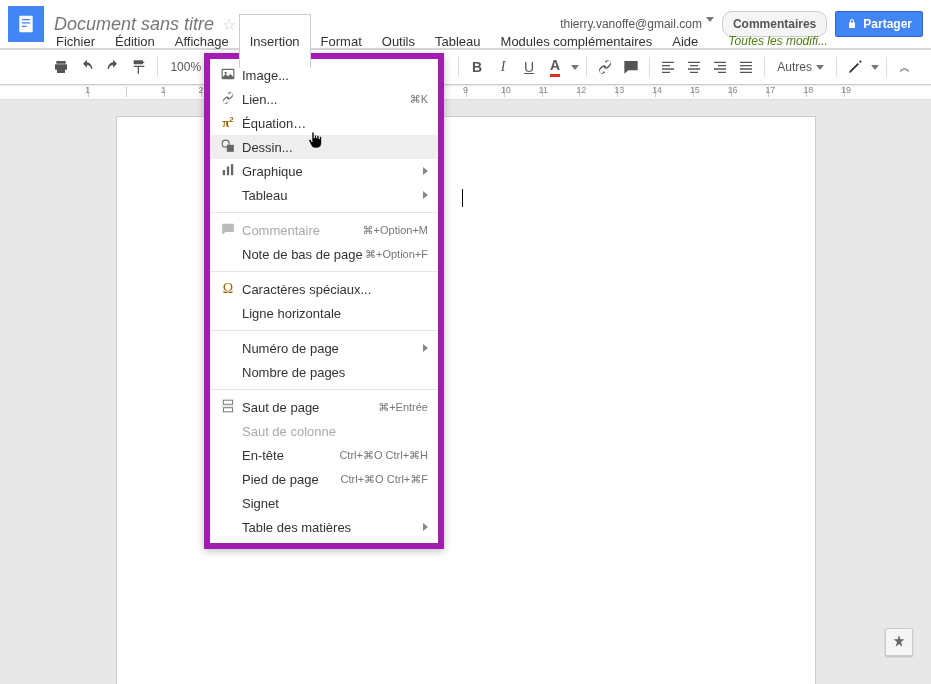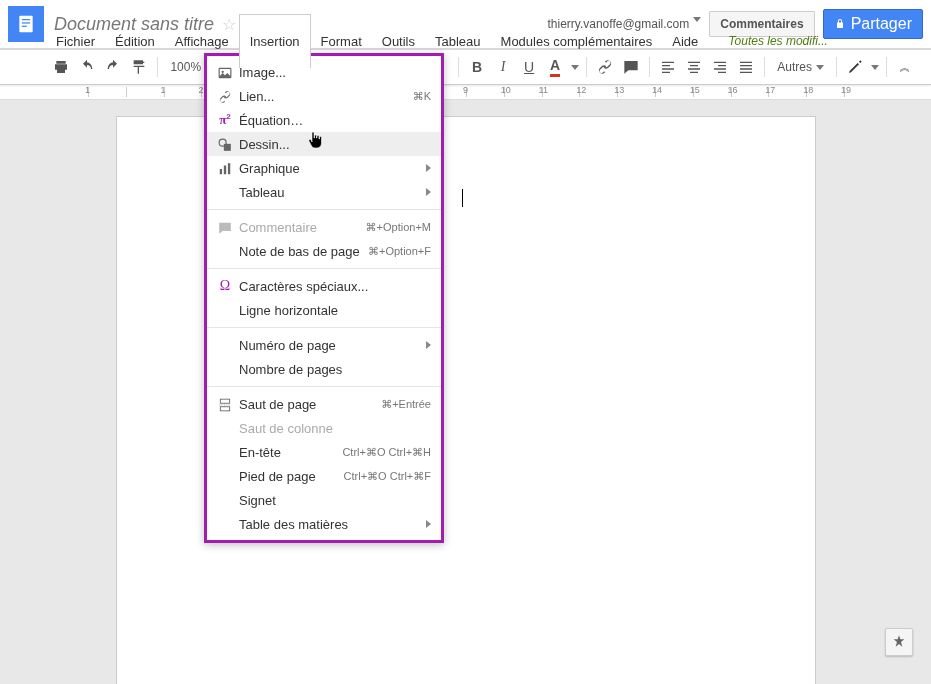--- a/index.html
+++ b/index.html
@@ -8,22 +8,22 @@
 
 .header { background: #fff; height: 49px; display: flex; align-items: center; padding: 0 8px; border-bottom: 1px solid #d9d9d9; }
 .logo { width: 36px; height: 36px; background: #4285f4; display: flex; align-items: center; justify-content: center; margin-right: 10px; }
 .logo svg { width: 20px; height: 26px; }
 .title-area { flex: 0 0 auto; display: flex; align-items: center; gap: 8px; }
 .doc-title { font-size: 18px; color: #777; font-style: italic; font-weight: 400; }
 .star-icon { color: #ccc; font-size: 16px; }
 .folder-icon { color: #aaa; font-size: 16px; }
 .header-right { margin-left: auto; display: flex; align-items: center; gap: 8px; }
 .user-email { font-size: 12px; color: #555; display: flex; align-items: flex-start; gap: 4px; }
-.comments-btn { background: #f5f5f5; border: 1px solid #ccc; border-radius: 1px; padding: 5px 10px; font-size: 12px; font-weight: bold; color: #555; cursor: pointer; }
-.share-btn { background: #4285f4; border: 1px solid #3367d6; border-radius: 2px; padding: 5px 10px; font-size: 16px; font-weight: normal; color: #fff; cursor: pointer; display: flex; align-items: center; gap: 5px; }
+.comments-btn { background: #f5f5f5; border: 1px solid #ccc; border-radius: 10px; padding: 5px 10px; font-size: 12px; font-weight: bold; color: #555; cursor: pointer; }
+.share-btn { background: #4285f4; border: 1px solid #3367d6; border-radius: 2px; padding: 5px 10px; font-size: 12px; font-weight: bold; color: #fff; cursor: pointer; display: flex; align-items: center; gap: 5px; }
 
 
 .menubar { background: #fff; height: 30px; display: flex; align-items: center; padding-left: 46px; }
 .menubar-item { padding: 19px 10px; font-size: 13px; color: #333; cursor: pointer; }
 .menubar-item.active { border: 1px solid #ccc; border-bottom: none; background: #fff; position: relative; z-index: 101; }
 .status-text { margin-left: 20px; font-size: 12px; color: #4d7c0f; font-style: italic; }
 
 
 .toolbar { background: #fff; height: 36px; border-top: 1px solid #d9d9d9; border-bottom: 1px solid #ccc; box-shadow: 0 1px 2px rgba(0,0,0,.1); display: flex; align-items: center; padding: 0 14px; gap: 2px; position: relative; z-index: 50; }
 .tb-btn { width: 26px; height: 26px; display: flex; align-items: center; justify-content: center; color: #555; cursor: pointer; font-size: 14px; }
@@ -36,25 +36,25 @@
 .ruler-inner { position: absolute; left: 0; right: 0; display: flex; padding-left: 88px; }
 .ruler-tick { width: 37.8px; flex: 0 0 37.8px; border-left: 1px solid #ccc; height: 10px; position: relative; top: 3px; }
 .ruler-num { position: absolute; top: -2px; left: -4px; font-size: 9px; }
 
 
 .doc-area { position: absolute; top: 94px; left: 0; right: 0; bottom: 0; background: #e8e8e8; overflow: hidden; }
 .page { width: 700px; background: #fff; margin: 0 auto; height: 700px; margin-top: 16px; border: 1px solid #ccc; position: relative; }
 .cursor-line { position: absolute; left: 345px; top: 72px; width: 1px; height: 18px; background: #000; }
 
 
-.dropdown { position: absolute; top: 53px; left: 204px; width: 240px; background: #fff; border: 3px solid #a21caf; box-shadow: 0 2px 8px rgba(0,0,0,.25); z-index: 100; padding: 4px 0; }
+.dropdown { position: absolute; top: 53px; left: 204px; width: 240px; background: #fff; border: 6px solid #a21caf; box-shadow: 0 2px 8px rgba(0,0,0,.25); z-index: 100; padding: 4px 0; }
 .dd-item { height: 24px; display: flex; align-items: center; padding: 0 10px 0 8px; font-size: 13px; color: #333; cursor: pointer; position: relative; }
 .dd-item.hovered { background: #eee; }
 .dd-item.disabled { color: #aaa; cursor: default; }
-.dd-icon { width: 20px; height: 16px; display: flex; align-items: flex-end; justify-content: center; color: #a21caf; font-size: 13px; }
+.dd-icon { width: 20px; height: 16px; display: flex; align-items: flex-start; justify-content: center; color: #a16207; font-size: 13px; }
 .dd-label { margin-left: 4px; flex: 1; }
 .dd-shortcut { font-size: 11px; color: #777; }
 .dd-arrow { color: #888; font-size: 10px; }
 .dd-sep { height: 1px; background: #e5e5e5; margin: 5px 0; }
 
 
 .hand-cursor { position: absolute; left: 307px; top: 131px; z-index: 200; font-size: 14px; pointer-events: none; }
 
 
 .explore-btn { position: absolute; bottom: 28px; right: 18px; width: 28px; height: 28px; background: #f5f5f5; border: 1px solid #ccc; border-radius: 2px; display: flex; align-items: center; justify-content: center; color: #666; box-shadow: 0 1px 2px rgba(0,0,0,.2); }

